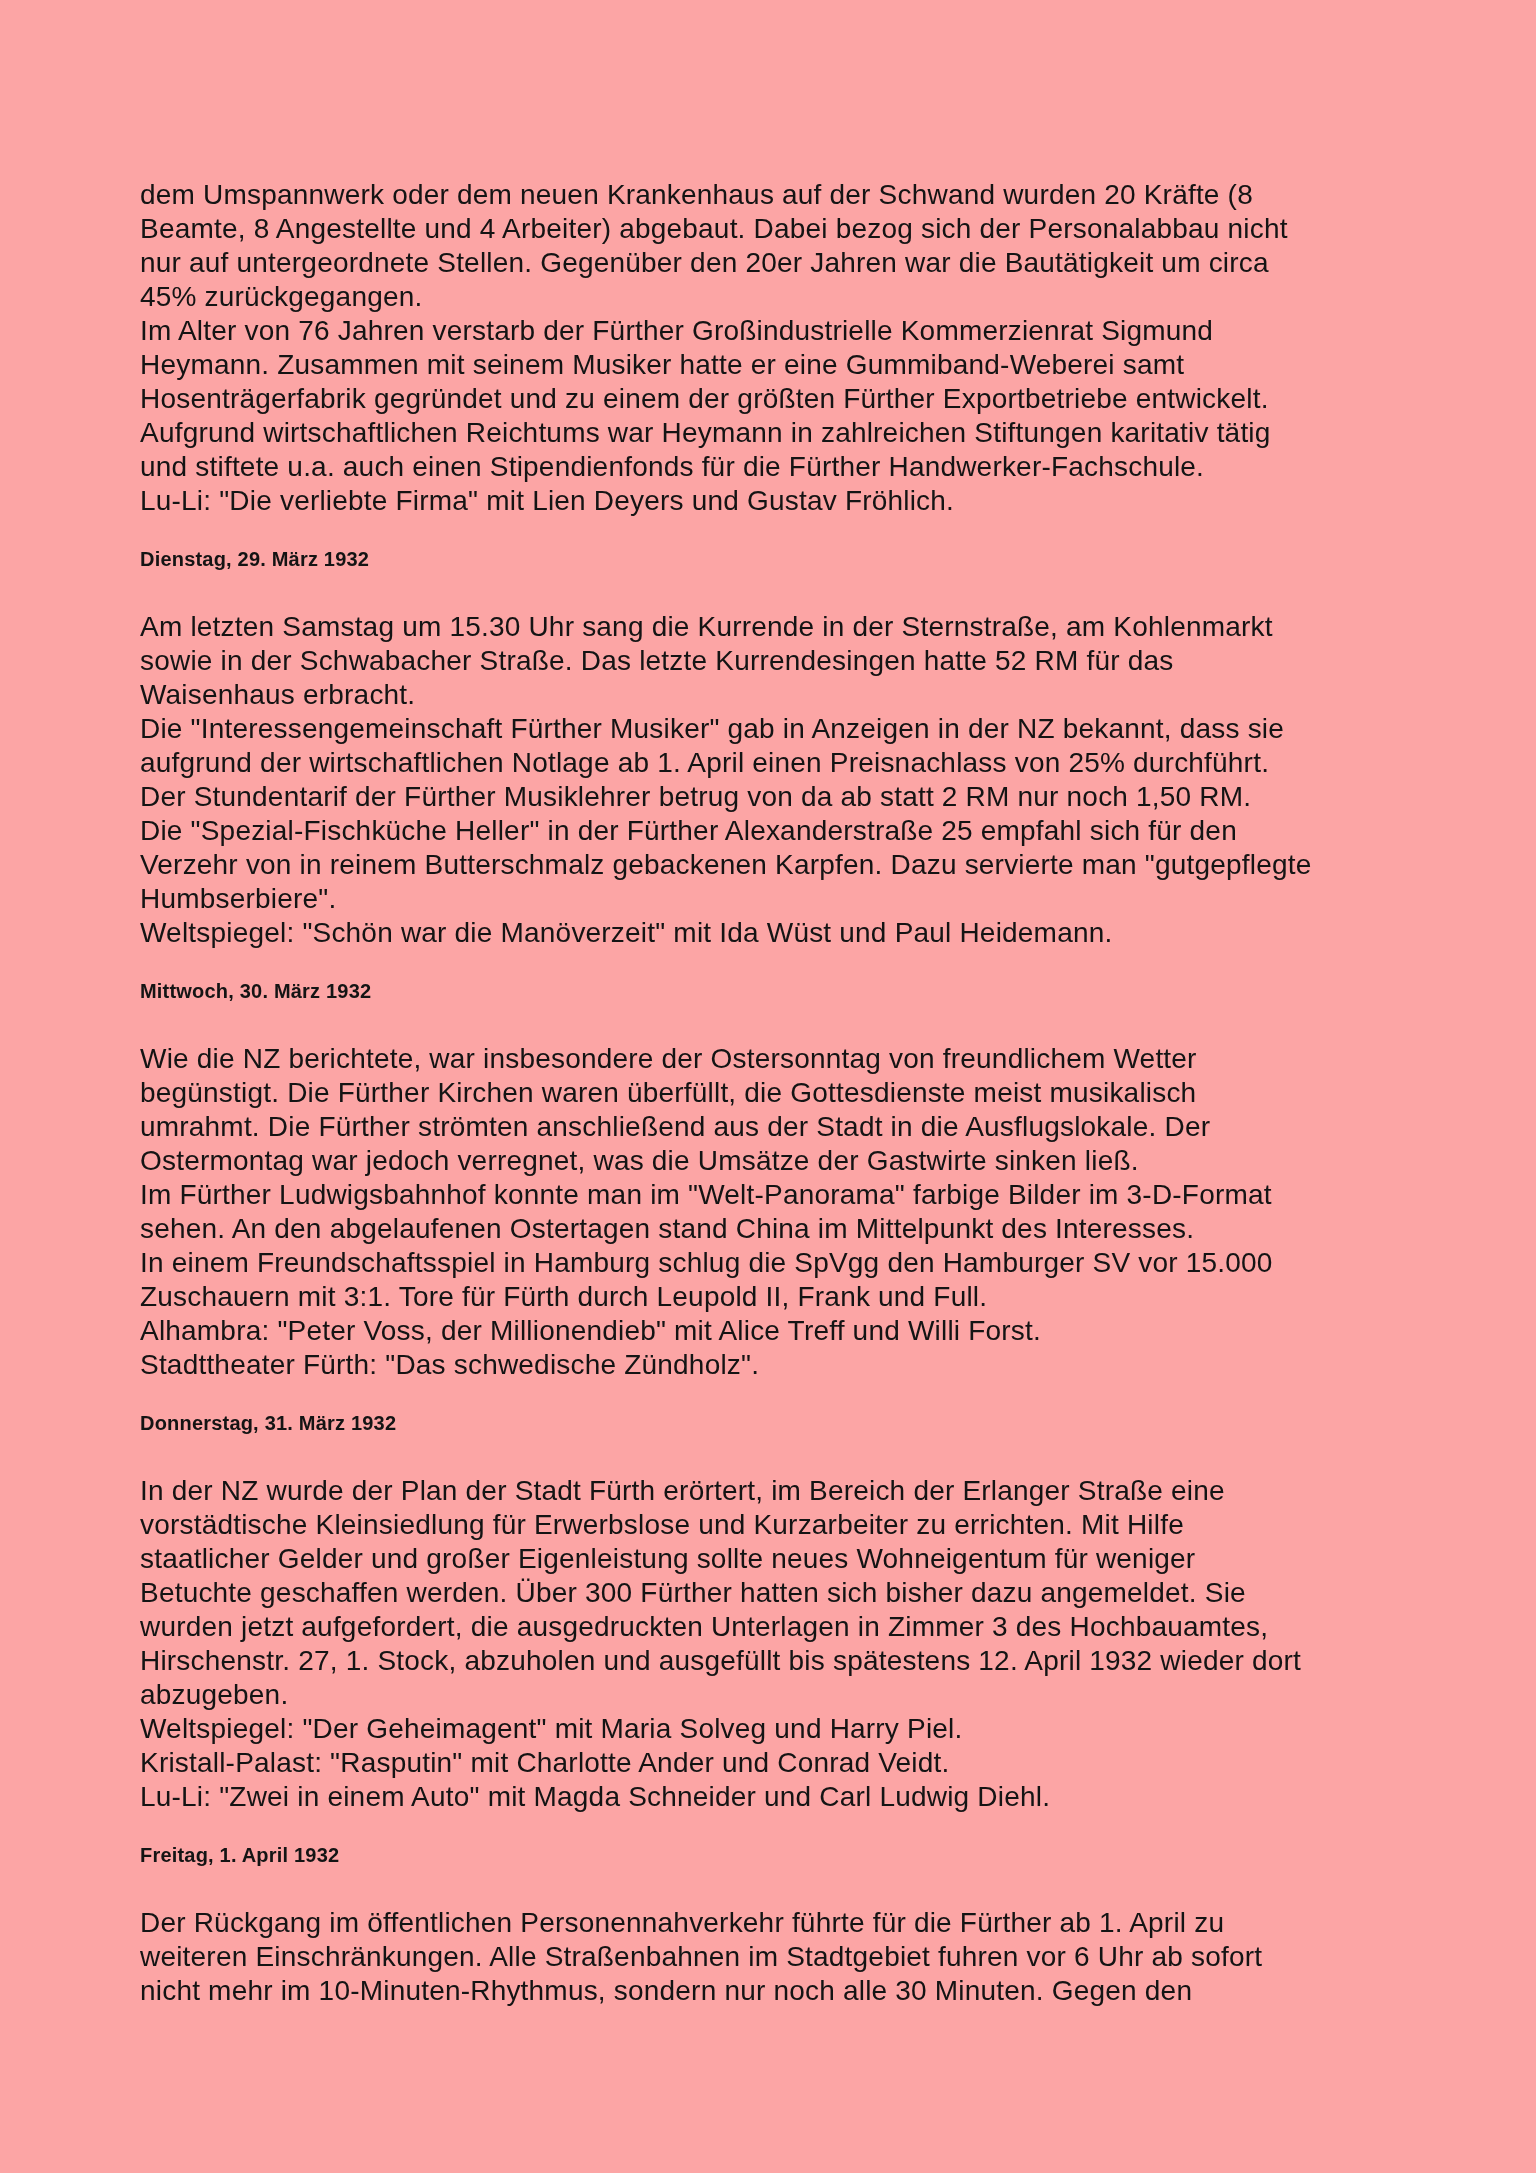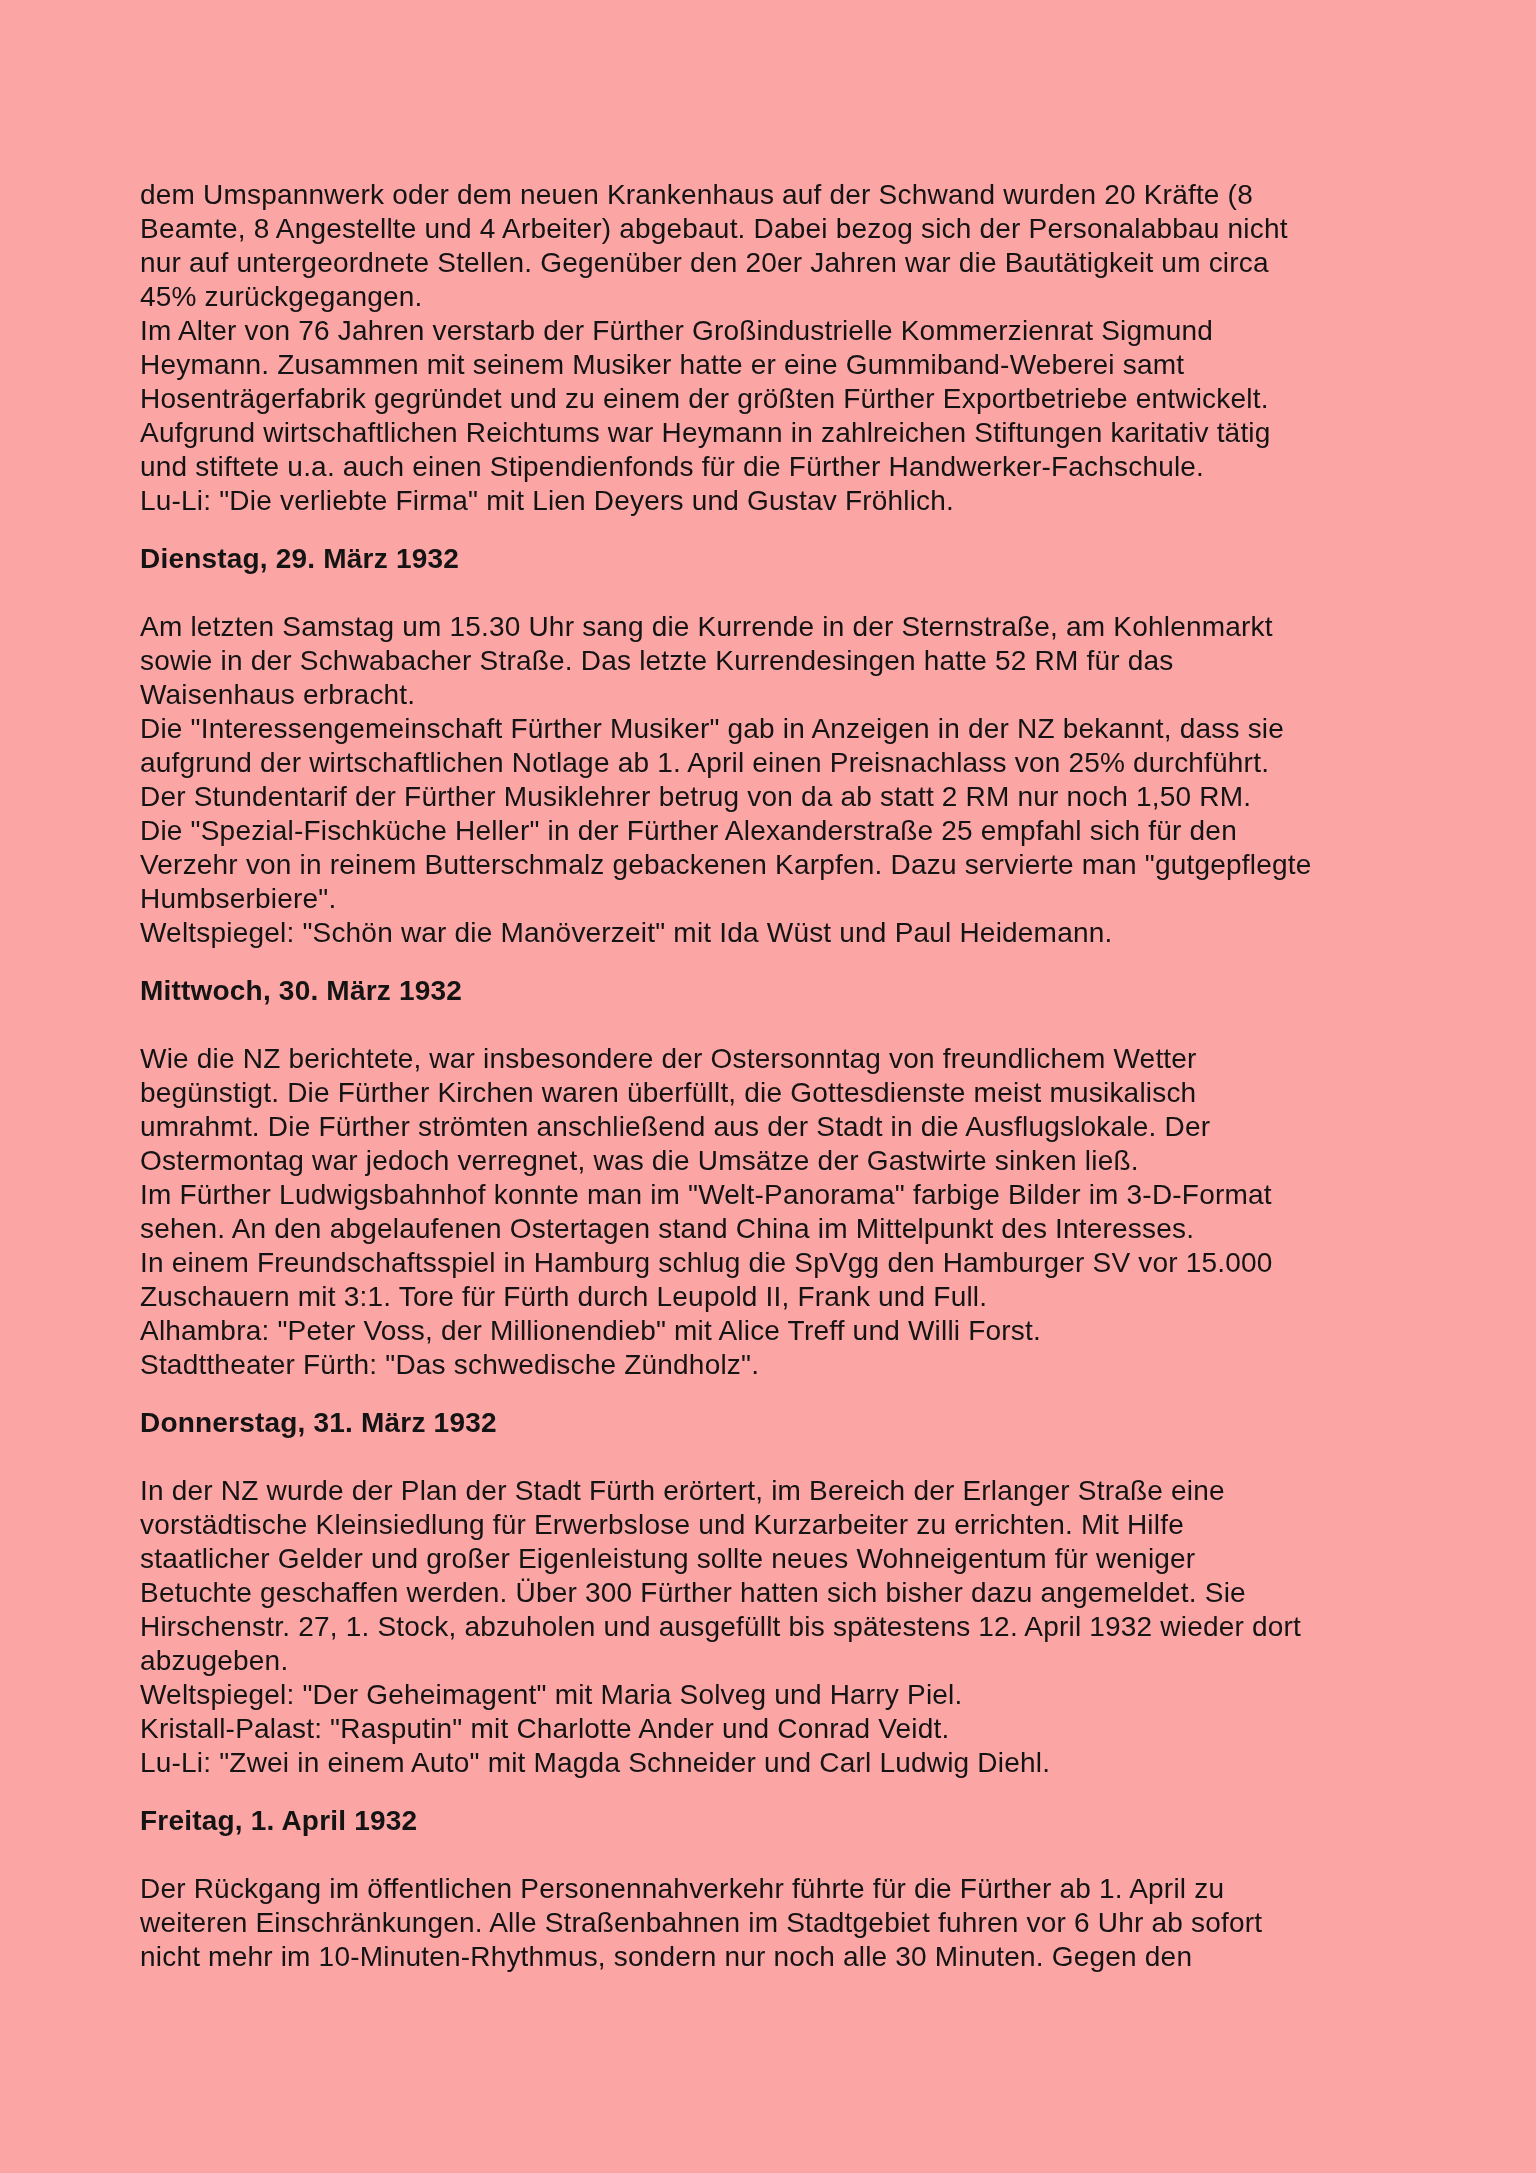--- a/index.html
+++ b/index.html
@@ -26,21 +26,21 @@
   .para {
     margin: 0;
   }
   .line {
     font-size: 28px;
     line-height: 34px;
     letter-spacing: 0.2px;
     white-space: pre;
   }
   .heading {
-    font-size: 28px;
+    font-size: 20px;
     line-height: 34px;
     letter-spacing: 0.2px;
     font-weight: bold;
     margin: 24px 0 34px 0;
     white-space: pre;
   }
 </style>
 </head>
 <body>
 
@@ -83,20 +83,21 @@
         <div class="line">Zuschauern mit 3:1. Tore für Fürth durch Leupold II, Frank und Full.</div>
         <div class="line">Alhambra: "Peter Voss, der Millionendieb" mit Alice Treff und Willi Forst.</div>
         <div class="line">Stadttheater Fürth: "Das schwedische Zündholz".</div>
       </div>
       <div class="heading">Donnerstag, 31. März 1932</div>
       <div class="para">
         <div class="line">In der NZ wurde der Plan der Stadt Fürth erörtert, im Bereich der Erlanger Straße eine</div>
         <div class="line">vorstädtische Kleinsiedlung für Erwerbslose und Kurzarbeiter zu errichten. Mit Hilfe</div>
         <div class="line">staatlicher Gelder und großer Eigenleistung sollte neues Wohneigentum für weniger</div>
         <div class="line">Betuchte geschaffen werden. Über 300 Fürther hatten sich bisher dazu angemeldet. Sie</div>
+        <div class="line">wurden jetzt aufgefordert, die ausgedruckten Unterlagen in Zimmer 3 des Hochbauamtes,</div>
         <div class="line">Hirschenstr. 27, 1. Stock, abzuholen und ausgefüllt bis spätestens 12. April 1932 wieder dort</div>
         <div class="line">abzugeben.</div>
         <div class="line">Weltspiegel: "Der Geheimagent" mit Maria Solveg und Harry Piel.</div>
         <div class="line">Kristall-Palast: "Rasputin" mit Charlotte Ander und Conrad Veidt.</div>
         <div class="line">Lu-Li: "Zwei in einem Auto" mit Magda Schneider und Carl Ludwig Diehl.</div>
       </div>
       <div class="heading">Freitag, 1. April 1932</div>
       <div class="para">
         <div class="line">Der Rückgang im öffentlichen Personennahverkehr führte für die Fürther ab 1. April zu</div>
         <div class="line">weiteren Einschränkungen. Alle Straßenbahnen im Stadtgebiet fuhren vor 6 Uhr ab sofort</div>

